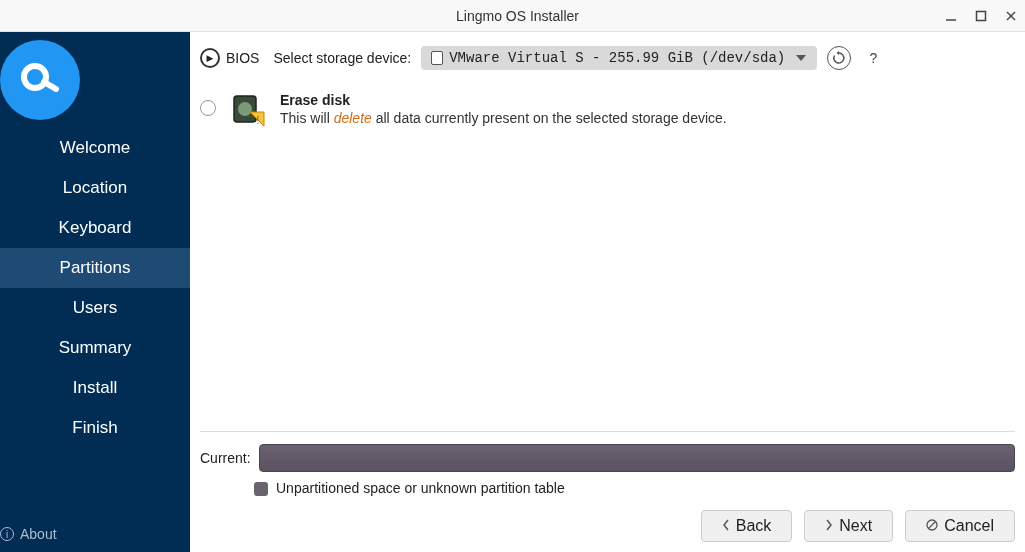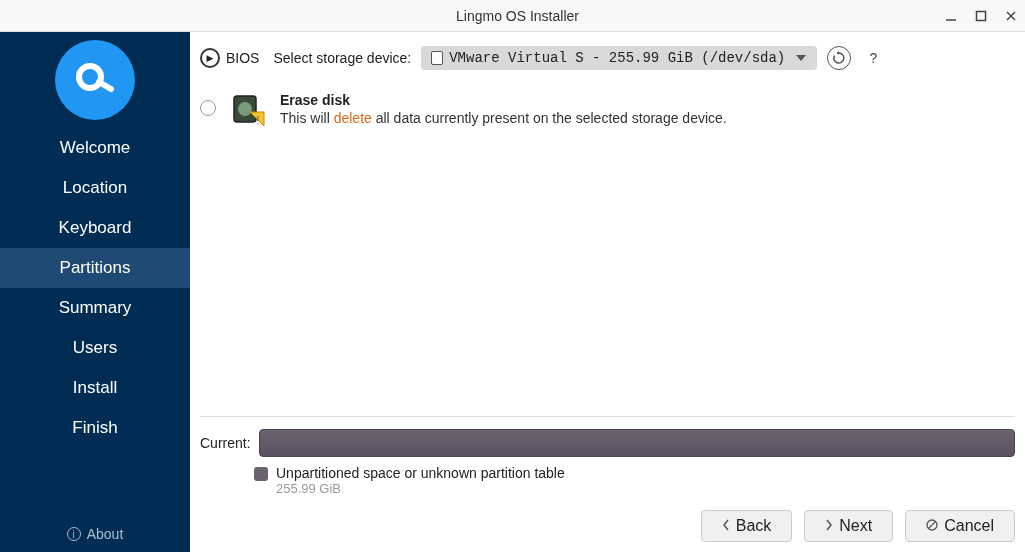--- a/index.html
+++ b/index.html
@@ -26,21 +26,21 @@
   .win-controls { position: absolute; right: 6px; display: flex; gap: 14px; align-items: center; }
   .win-btn { width: 16px; height: 16px; display: flex; align-items: center; justify-content: center; cursor: pointer; color: #444; }
   .win-btn svg { display:block; }
   .body { flex: 1; display: flex; min-height: 0; }
   .sidebar {
     width: 190px;
     background: #012c54;
     color: #fff;
     display: flex;
     flex-direction: column;
-    align-items: center;
+    align-items: flex-start;
     padding-top: 8px;
     position: relative;
   }
   .logo {
     width: 80px; height: 80px; border-radius: 50%;
     background: #2196f3;
     display: flex; align-items: center; justify-content: center;
     margin-bottom: 8px;
   }
   .nav { width: 100%; display: flex; flex-direction: column; }
@@ -92,21 +92,21 @@
   }
   .radio.checked::after {
     content: ""; width: 8px; height: 8px; background: #333; border-radius: 50%;
   }
   .option-icon {
     width: 36px; height: 36px; flex: 0 0 36px;
     display: flex; align-items: center; justify-content: center;
   }
   .option-text .title-line { font-weight: bold; font-size: 14px; }
   .option-text .desc-line { font-size: 14px; color: #333; margin-top: 2px;}
-  .delete-word { color: #d46a19; }
+  .delete-word { color: #d46a19; font-style: italic; }
   hr.sep { border: none; border-top: 1px solid #ddd; margin: 0 0 12px 0; }
   .current-row { display: flex; align-items: center; gap: 8px; margin-top: auto; }
   .current-label { font-size: 14px; }
   .current-bar {
     flex: 1; height: 28px; border-radius: 4px;
     background: linear-gradient(to bottom, #6b6270, #5a5260);
     border: 1px solid #4a4450;
   }
   .legend { display: flex; align-items: flex-start; gap: 8px; margin-top: 8px; padding-left: 54px;}
   .legend-swatch {
@@ -164,24 +164,24 @@
         <div class="nav-item">
             <span>Location</span>
           </div>
         <div class="nav-item">
             <span>Keyboard</span>
           </div>
         <div class="nav-item active">
             <span>Partitions</span>
           </div>
         <div class="nav-item">
+            <span>Users</span>
+          </div>
+        <div class="nav-item">
             <span>Summary</span>
-          </div>
-        <div class="nav-item">
-            <span>Users</span>
           </div>
         <div class="nav-item">
             <span>Install</span>
           </div>
         <div class="nav-item">
             <span>Finish</span>
           </div>
       </div>
       <div class="about">
         <span class="info-icon">i</span>
@@ -240,21 +240,20 @@
       <hr class="sep">
 
       <div class="current-row">
         <span class="current-label">Current:</span>
         <div class="current-bar"></div>
       </div>
       <div class="legend">
         <span class="legend-swatch"></span>
         <div class="legend-text">
           <div class="l1">Unpartitioned space or unknown partition table</div>
-          <div class="l2">255.99 GiB</div>
         </div>
       </div>
 
       <div class="footer-buttons">
         <div class="btn">
           <span class="chev">
             <svg width="8" height="12" viewBox="0 0 8 12">
                 <polyline points="6,1 2,6 6,11" fill="none" stroke="#555" stroke-width="1.5"></polyline>
               </svg>
           </span>

